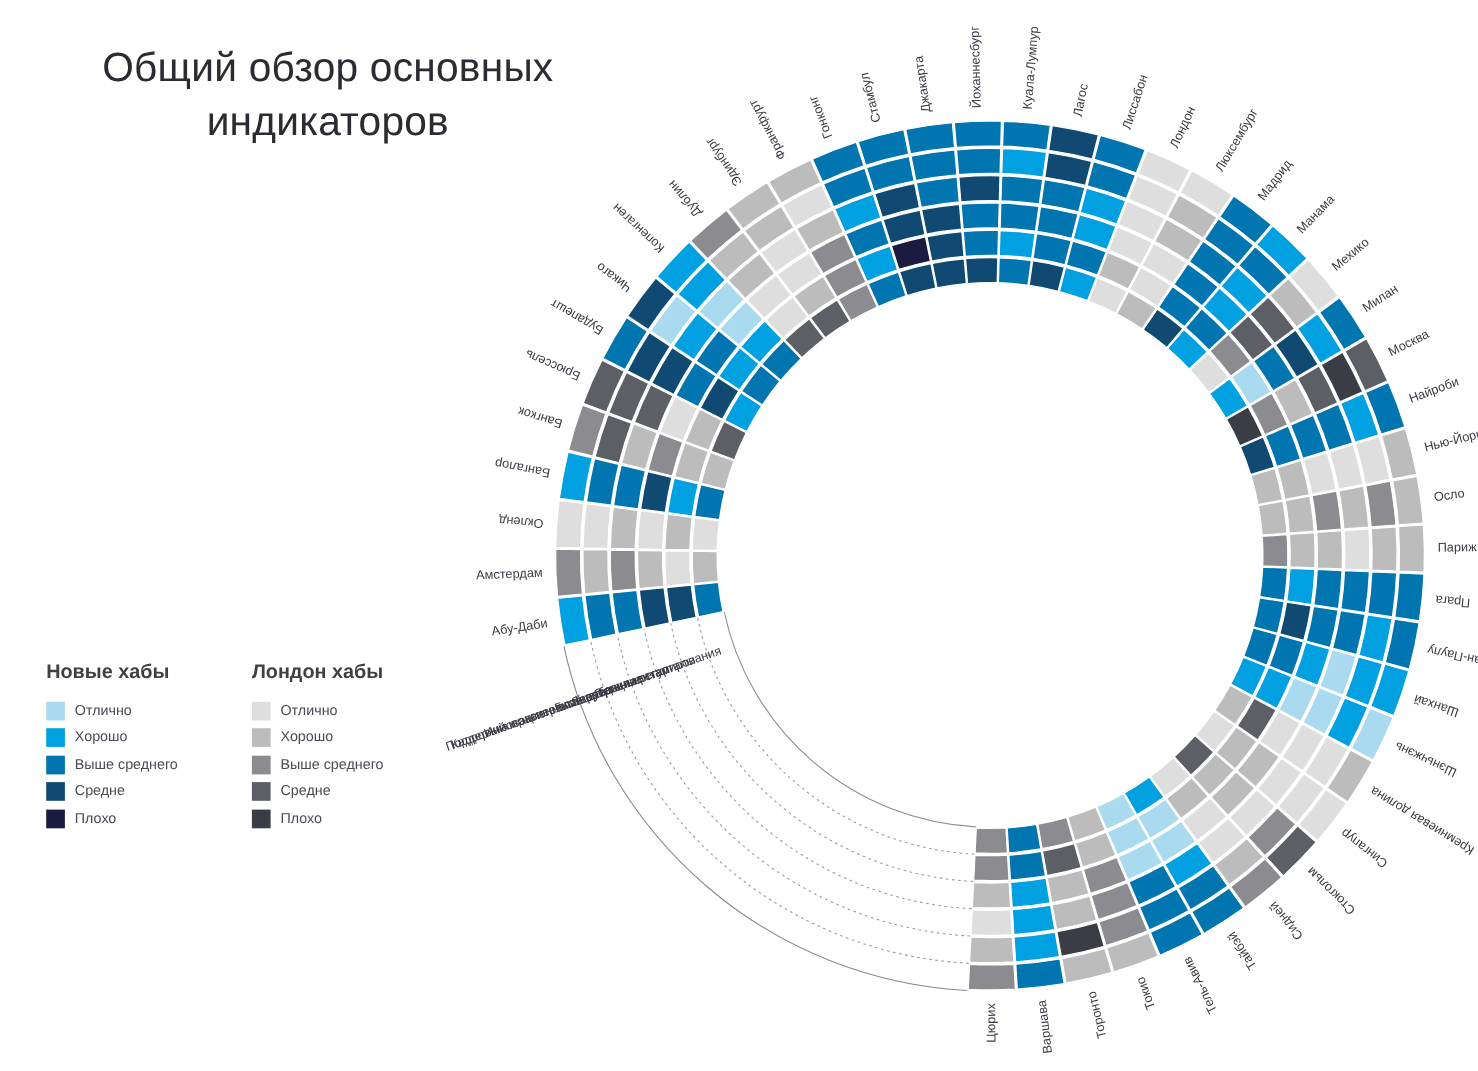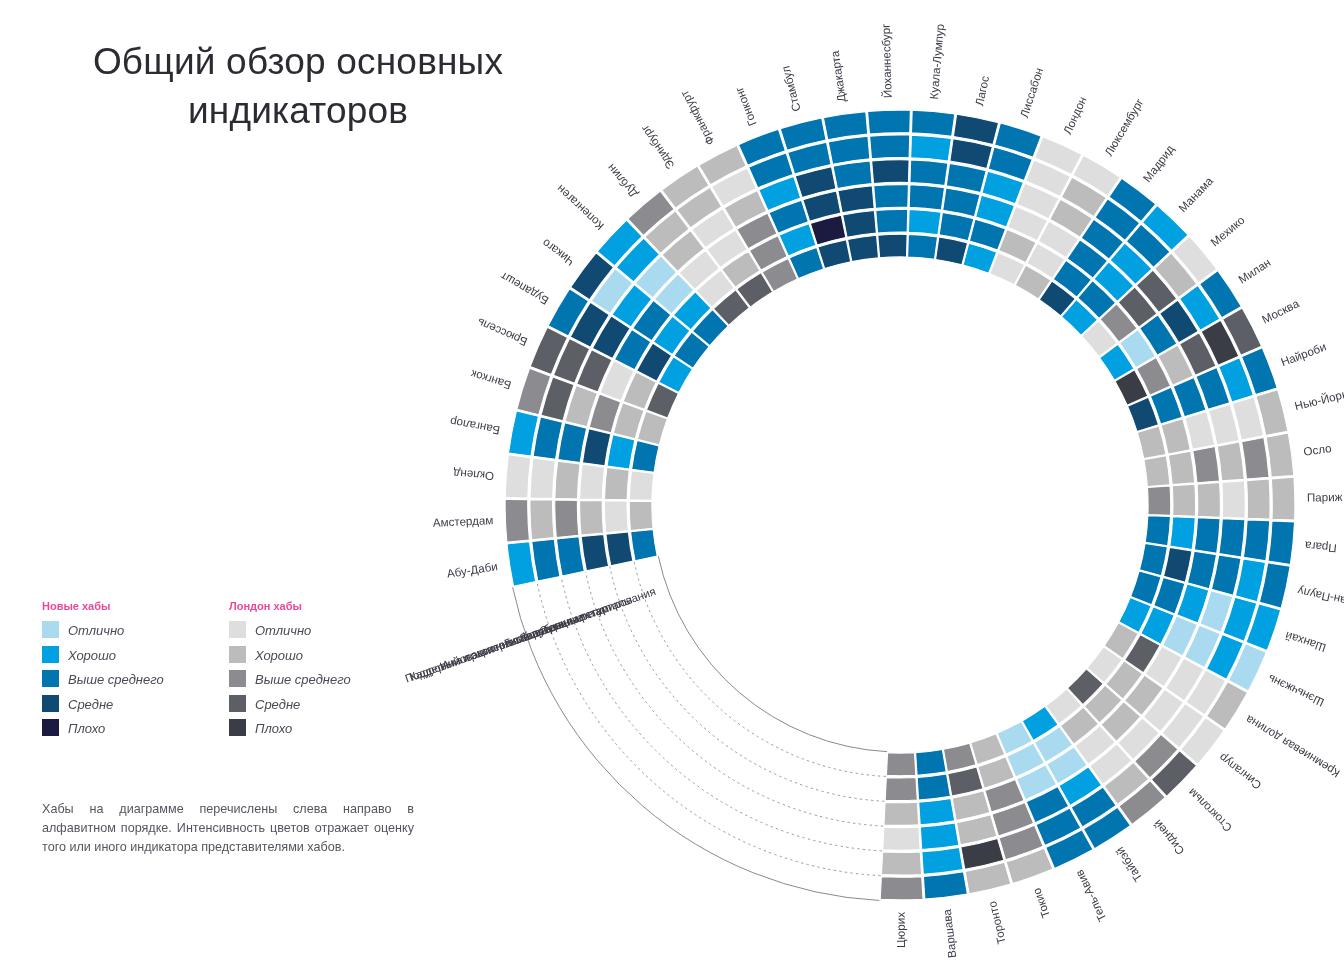--- a/index.html
+++ b/index.html
@@ -14,23 +14,23 @@
     position:absolute;left:38px;top:38px;width:520px;
     font-size:37px;line-height:1.32;font-weight:300;color:#2b2b33;
     letter-spacing:.2px;
     text-align:center;
   }
 
   #legend{position:absolute;left:42px;top:600px;width:330px;}
   .legend-cols{display:flex;gap:44px;}
   .legend-col{width:150px;}
   .legend-head{
-    font-size:11px;font-weight:bold;color:#ec4899;margin-bottom:2px;
+    font-size:18px;font-weight:bold;color:#404040;margin-bottom:17px;
   }
-  .legend-row{display:flex;align-items:flex-end;height:24.4px;font-style:italic;}
+  .legend-row{display:flex;align-items:flex-start;height:24.4px;}
   .legend-swatch{width:17px;height:17px;flex:0 0 17px;margin-right:9px;}
   .legend-label{font-size:13px;color:#4a4a55;white-space:nowrap;}
 
   #note{
     position:absolute;left:42px;top:800px;width:372px;
     font-size:12.6px;line-height:1.52;color:#55555f;text-align:justify;
   }
 
   #chart{position:absolute;left:0;top:0;width:1344px;height:974px;}
   .citylabel{font-size:11.6px;fill:#3b3b46;font-family:"Liberation Sans",sans-serif;}
@@ -506,14 +506,13 @@
             </div>
             <div class="legend-row">
               <span class="legend-swatch" style="background: rgb(58, 61, 69);"></span>
               <span class="legend-label">Плохо</span>
             </div>
           </div>
       </div>
     </div>
   </div>
 
-  <div id="note">Хабы на диаграмме перечислены слева направо в алфавитном порядке. Интенсивность цветов отражает оценку того или иного индикатора представителями хабов.</div>
 </div>
 
 </body></html>

